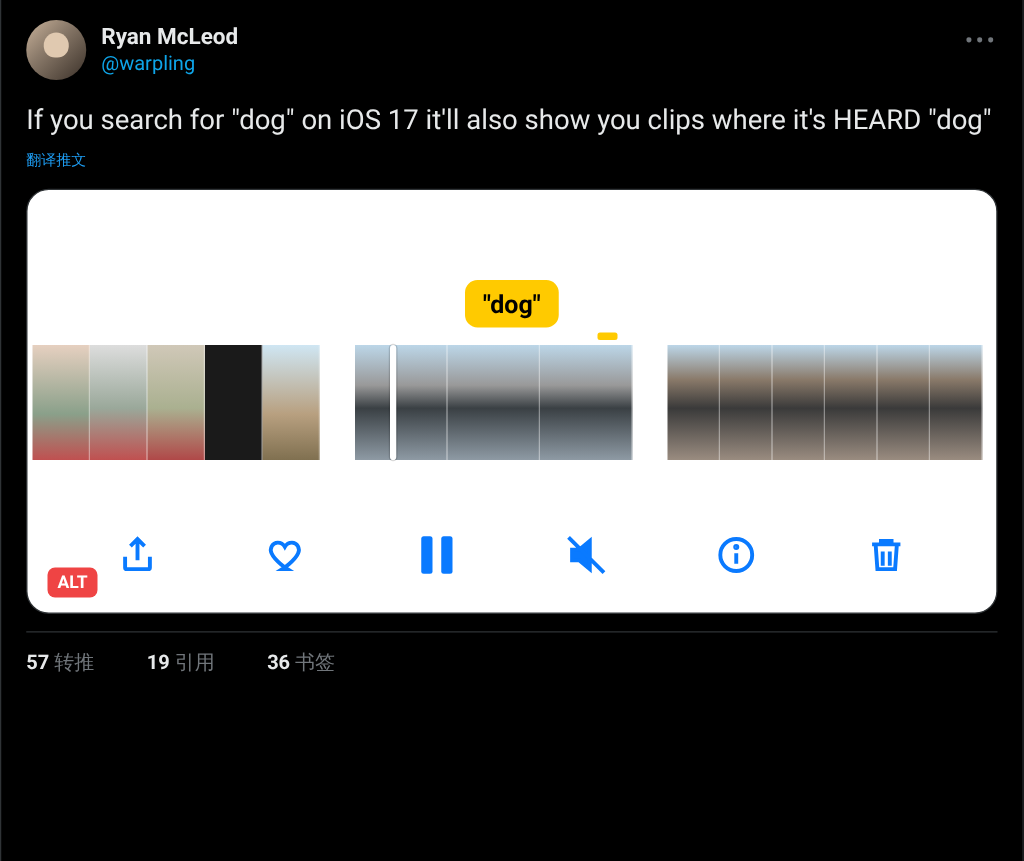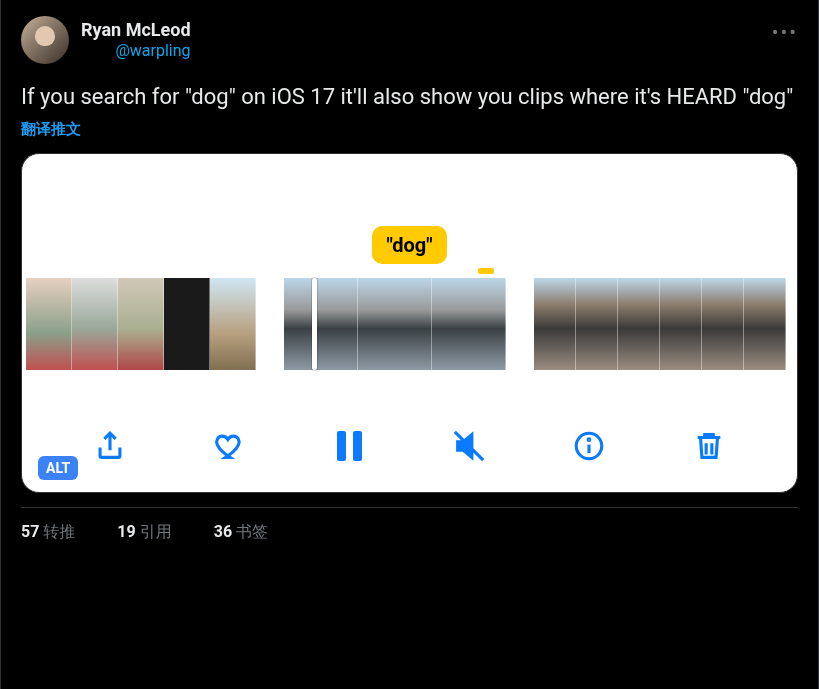--- a/index.html
+++ b/index.html
@@ -20,21 +20,20 @@
   }
   .header {
     display: flex;
     align-items: flex-start;
     justify-content: space-between;
   }
   .user {
     display: flex;
     gap: 12px;
     align-items: center;
-    text-align: right;
   }
   .avatar {
     width: 48px;
     height: 48px;
     border-radius: 50%;
     background: linear-gradient(135deg, #c9b29a 0%, #8a7a6a 40%, #3a3028 100%);
     flex-shrink: 0;
     position: relative;
     overflow: hidden;
   }
@@ -53,22 +52,21 @@
   .body-text {
     margin-top: 18px;
     font-size: 22px;
     line-height: 1.35;
     color: #e7e9ea;
     font-weight: 400;
   }
   .translate {
     margin-top: 8px;
     color: #1d9bf0;
-    font-size: 15px;
-    font-weight: bold;
+    font-size: 12px;
   }
   .media-card {
     margin-top: 14px;
     background: #fff;
     border-radius: 18px;
     overflow: hidden;
     position: relative;
     height: 340px;
     border: 1px solid #2f3336;
   }
@@ -146,21 +144,21 @@
     width: 40px; height: 40px;
     display: flex; align-items: center; justify-content: center;
   }
   .tb-btn svg { width: 34px; height: 34px; stroke: #0a7aff; fill: none; stroke-width: 2.2; }
   .pause-bars { display:flex; gap:7px; }
   .pause-bars span { width:9px; height:30px; background:#0a7aff; border-radius:2px; }
   .alt-badge {
     position: absolute;
     left: 16px;
     bottom: 12px;
-    background: #3b82f6;
+    background: #ef4444;
     color: #fff;
     font-weight: 700;
     font-size: 14px;
     padding: 4px 8px;
     border-radius: 6px;
   }
   .meta {
     margin-top: 16px;
     color: #71767b;
     font-size: 16px;

